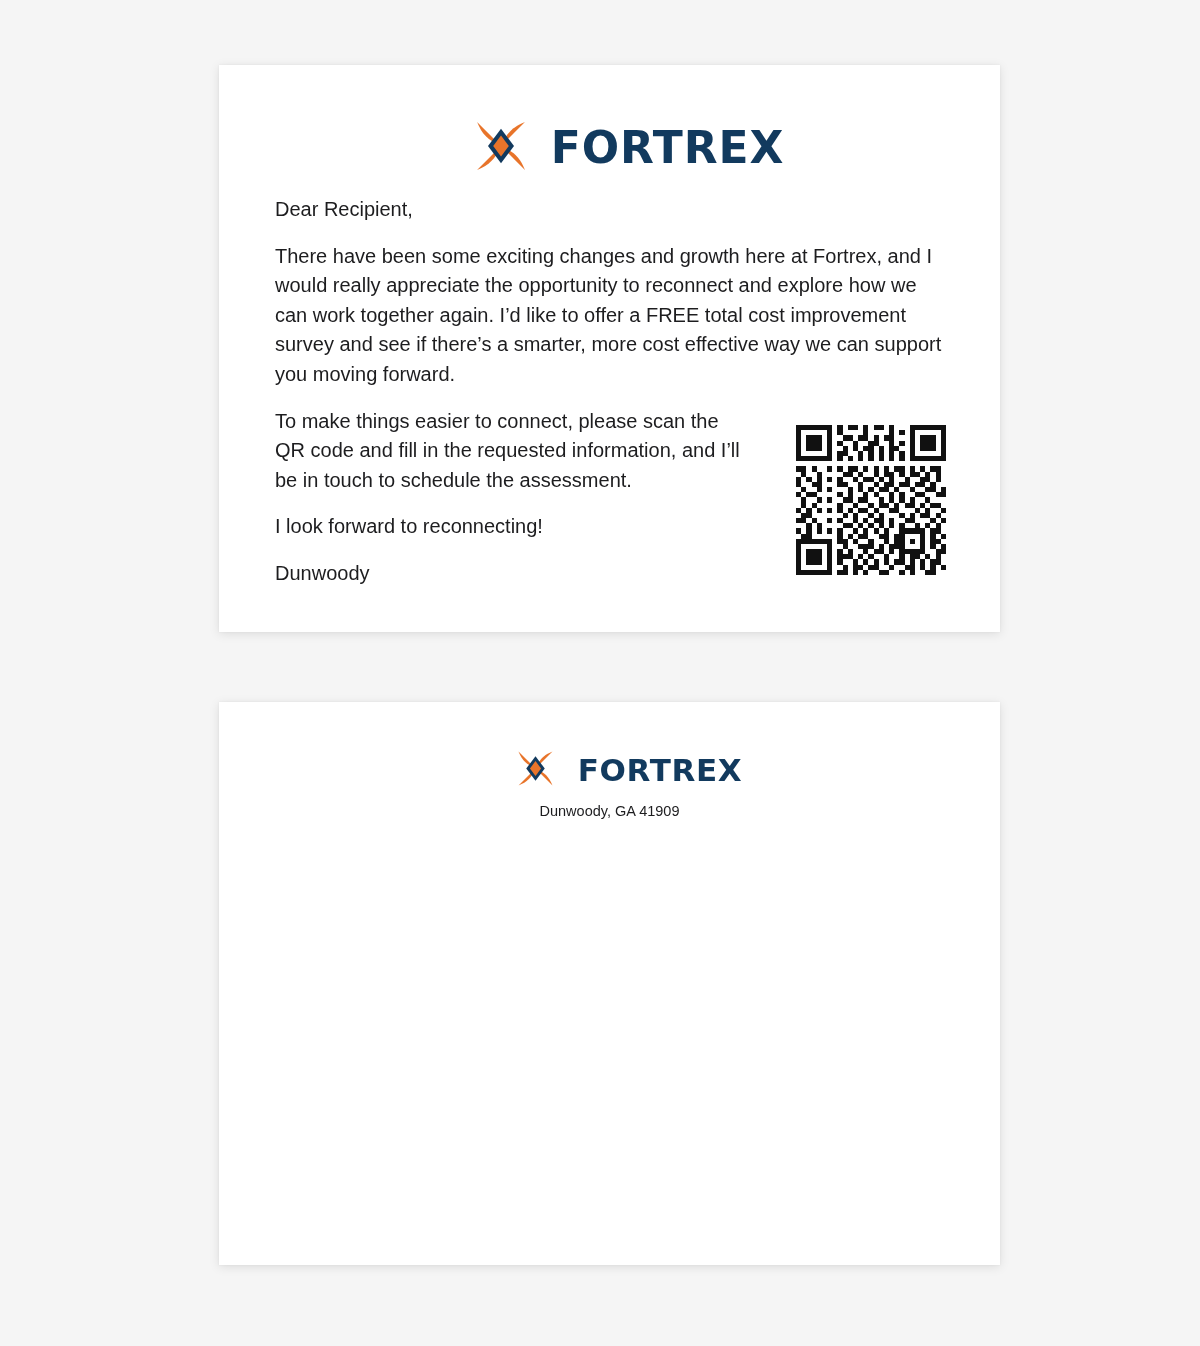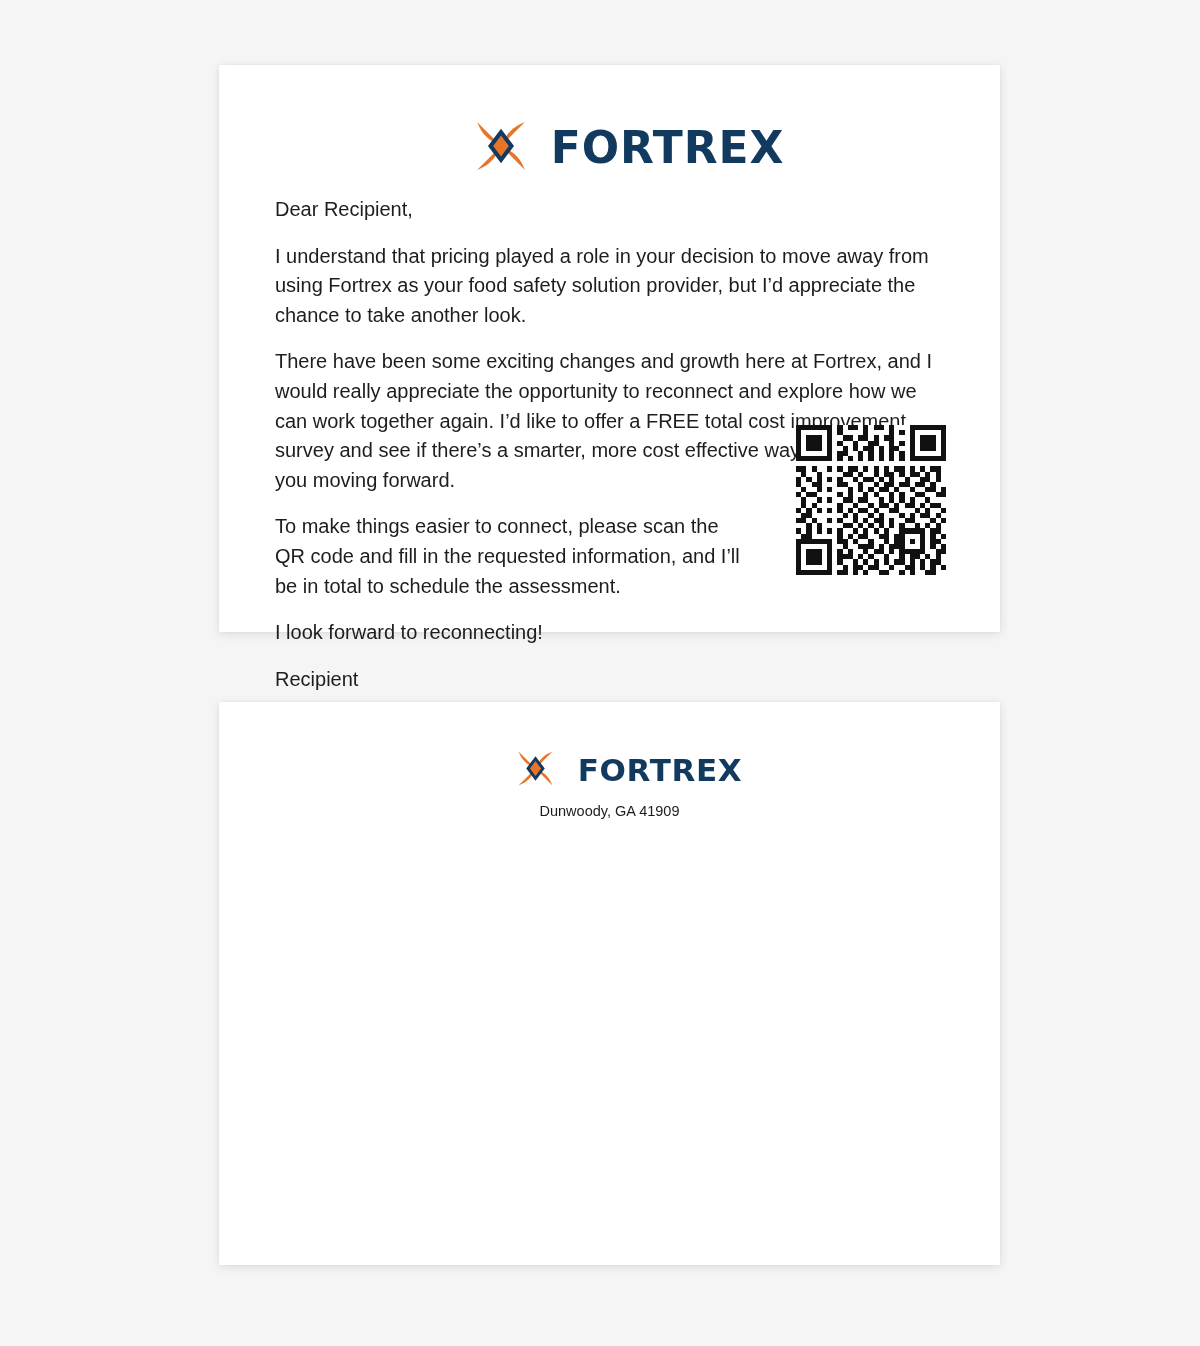--- a/index.html
+++ b/index.html
@@ -114,25 +114,24 @@
         <path d="M50 50 L96 96 C86 72 76 62 50 50 Z" fill="#e8742a"></path>
         <path d="M50 17 L75 50 L50 83 L25 50 Z" fill="#123a5e"></path>
         <path d="M50 30 L65 50 L50 70 L35 50 Z" fill="#e8742a"></path>
       </svg>
     </span>
     <span class="logo-word">FORTREX</span>
   </div>
 
   <div class="letter-body">
     <p>Dear Recipient,</p>
-    <p>I understand that pricing played a role in your decision to move away from using Fortrex as your food safety solution provider, but I’d appreciate the chance to take another look.</p>
     <p>There have been some exciting changes and growth here at Fortrex, and I would really appreciate the opportunity to reconnect and explore how we can work together again. I’d like to offer a FREE total cost improvement survey and see if there’s a smarter, more cost effective way we can support you moving forward.</p>
-    <p class="narrow">To make things easier to connect, please scan the QR code and fill in the requested information, and I’ll be in total to schedule the assessment.</p>
+    <p class="narrow">To make things easier to connect, please scan the QR code and fill in the requested information, and I’ll be in touch to schedule the assessment.</p>
     <p>I look forward to reconnecting!</p>
-    <p>Recipient</p>
+    <p>Dunwoody</p>
   </div>
 
   <div id="qr-code">
     <svg width="150" height="150" viewBox="0 0 29 29" shape-rendering="crispEdges" aria-hidden="true">
       <rect width="29" height="29" fill="#ffffff"></rect>
       <g fill="#111111">
 
         <rect x="0" y="0" width="7" height="1"></rect>
           <rect x="0" y="6" width="7" height="1"></rect>
         <rect x="0" y="0" width="1" height="7"></rect>

